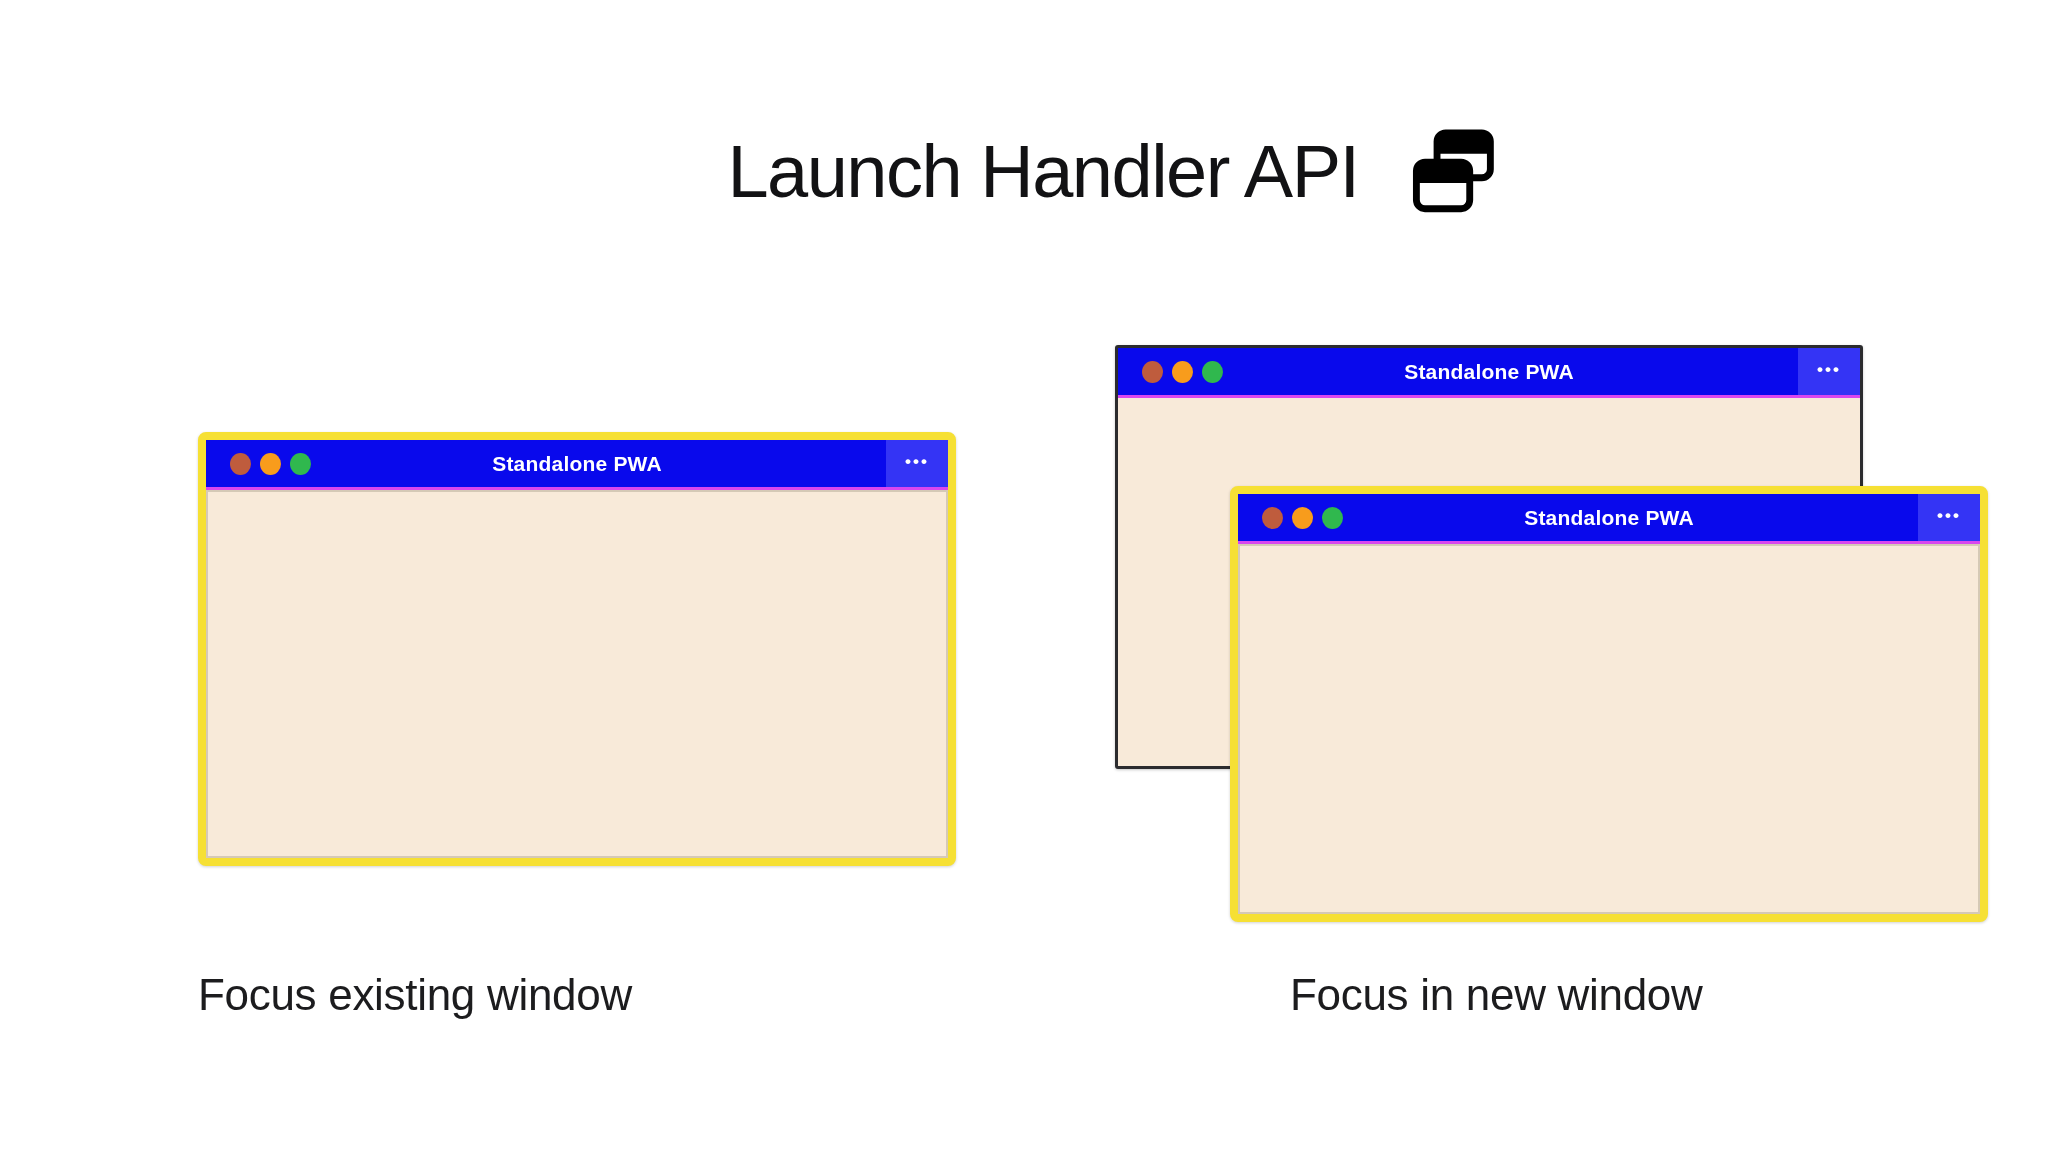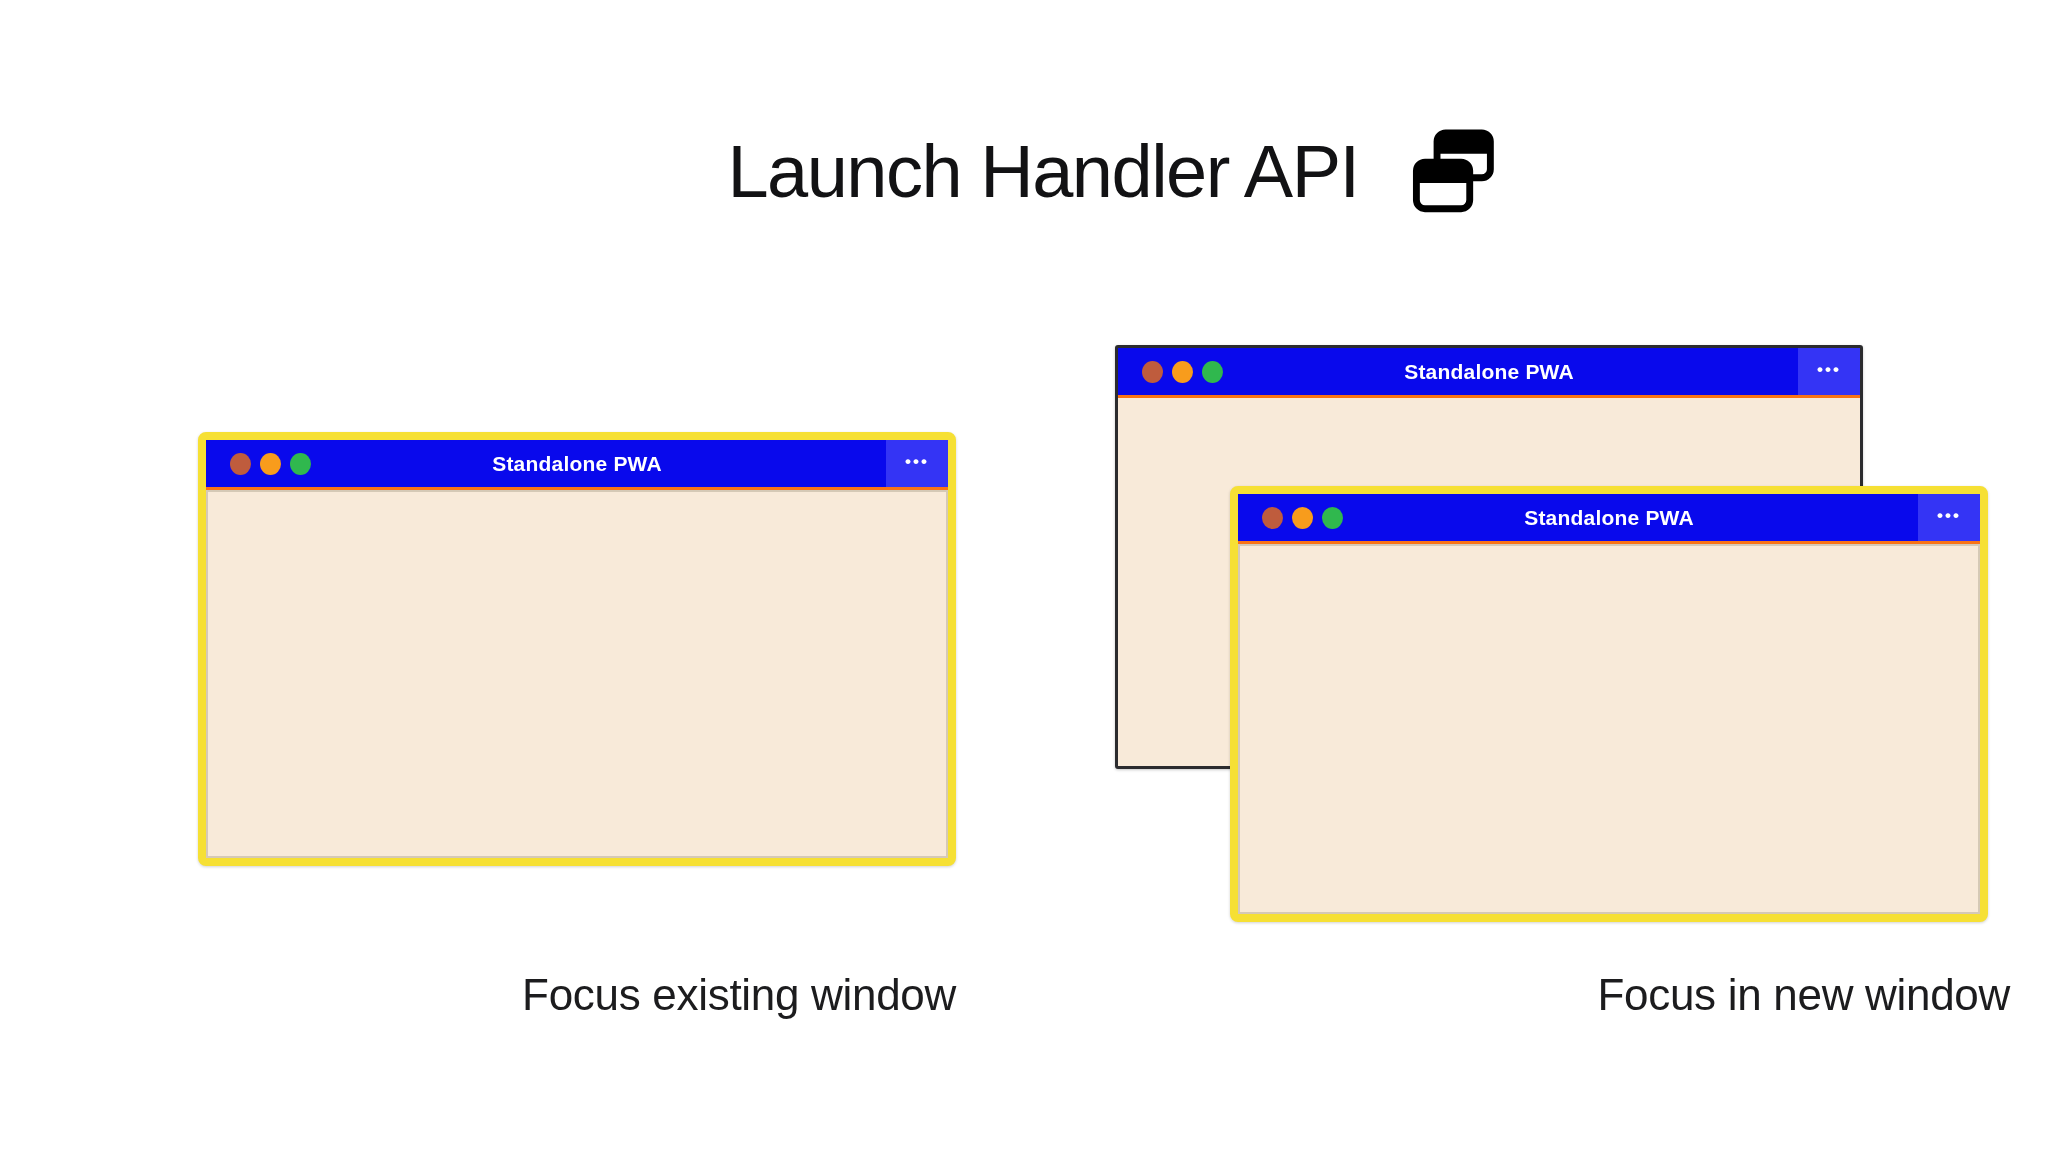--- a/index.html
+++ b/index.html
@@ -59,21 +59,21 @@
   .pwa-window.background {
     border: 3px solid #2b2b2e;
     border-radius: 3px;
     box-shadow: 0 1px 3px rgba(0,0,0,0.22);
   }
   .titlebar {
     position: relative;
     height: 47px;
     flex: 0 0 auto;
     background: #0909ec;
-    border-bottom: 3px solid #f97316;
+    border-bottom: 3px solid #d946ef;
     display: flex;
     align-items: center;
   }
   .traffic-lights {
     display: flex;
     align-items: center;
     gap: 9px;
     margin-left: 24px;
     z-index: 2;
   }
@@ -124,21 +124,21 @@
   .pwa-window.background .win-body { box-shadow: none; }
 
   
   .win-focus-existing { left: 198px;  top: 432px; width: 758px; height: 434px; z-index: 1; }
   .win-launch-back    { left: 1115px; top: 345px; width: 748px; height: 424px; z-index: 1; }
   .win-launch-front   { left: 1230px; top: 486px; width: 758px; height: 436px; z-index: 2; }
 
   
   .caption {
     position: absolute;
-    text-align: right;
+    text-align: left;
     font-size: 44px;
     font-weight: 400;
     color: #1c1c1e;
     letter-spacing: -0.3px;
   }
   .caption-left  { left: 198px;  width: 758px; top: 970px; }
   .caption-right { left: 1290px; width: 720px; top: 970px; }
 </style>
 </head>
 <body>

